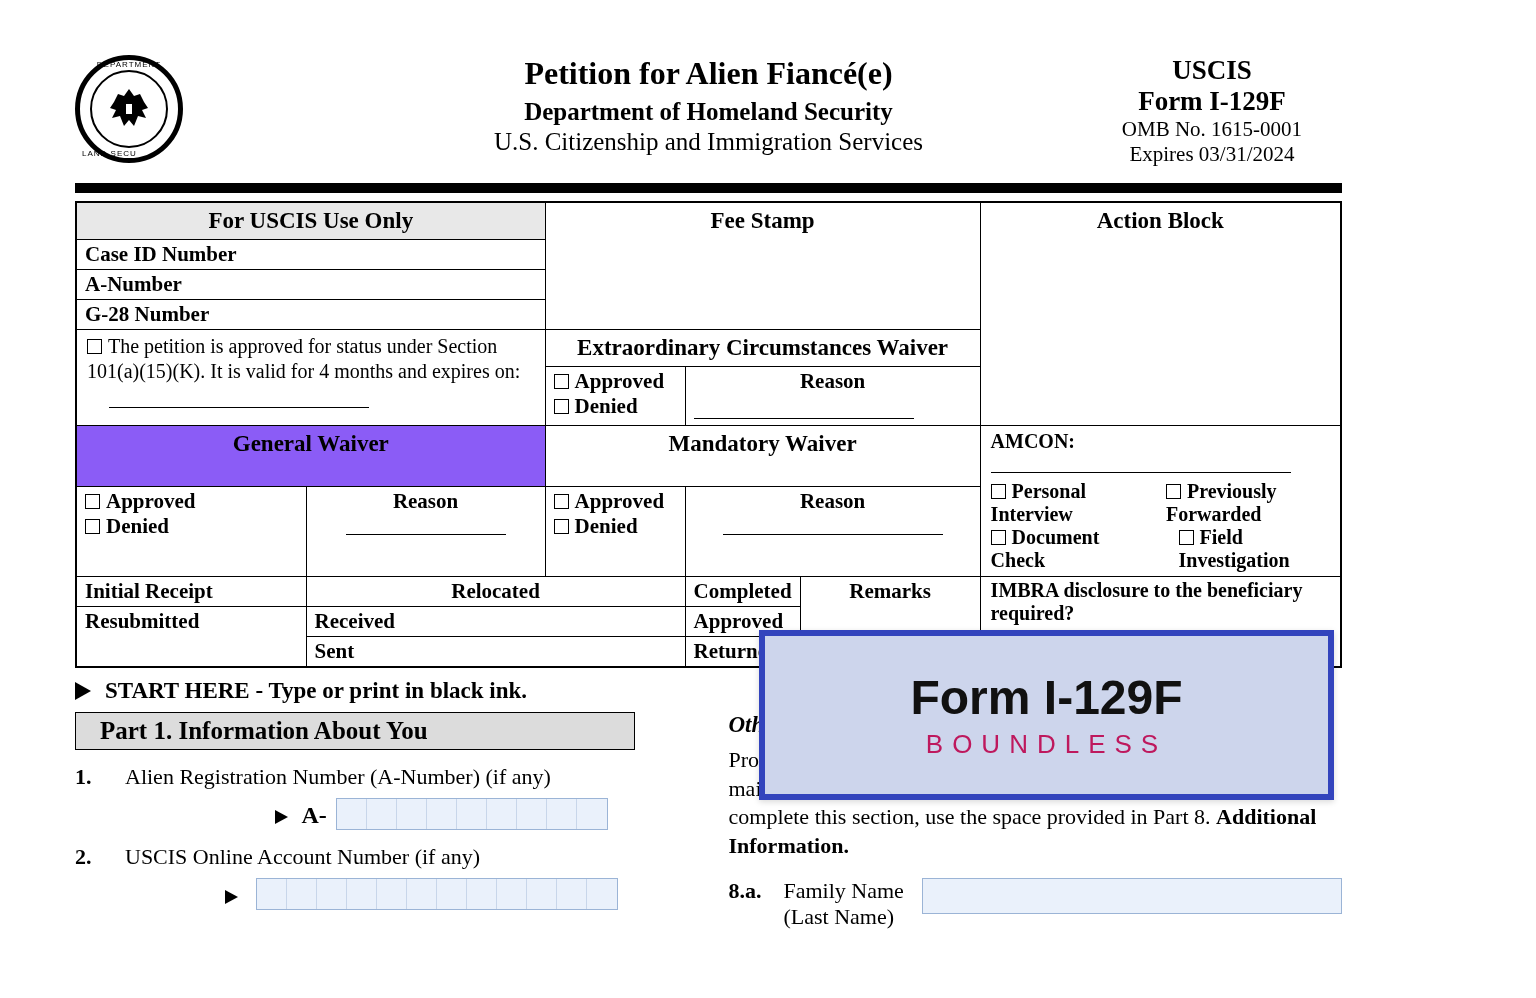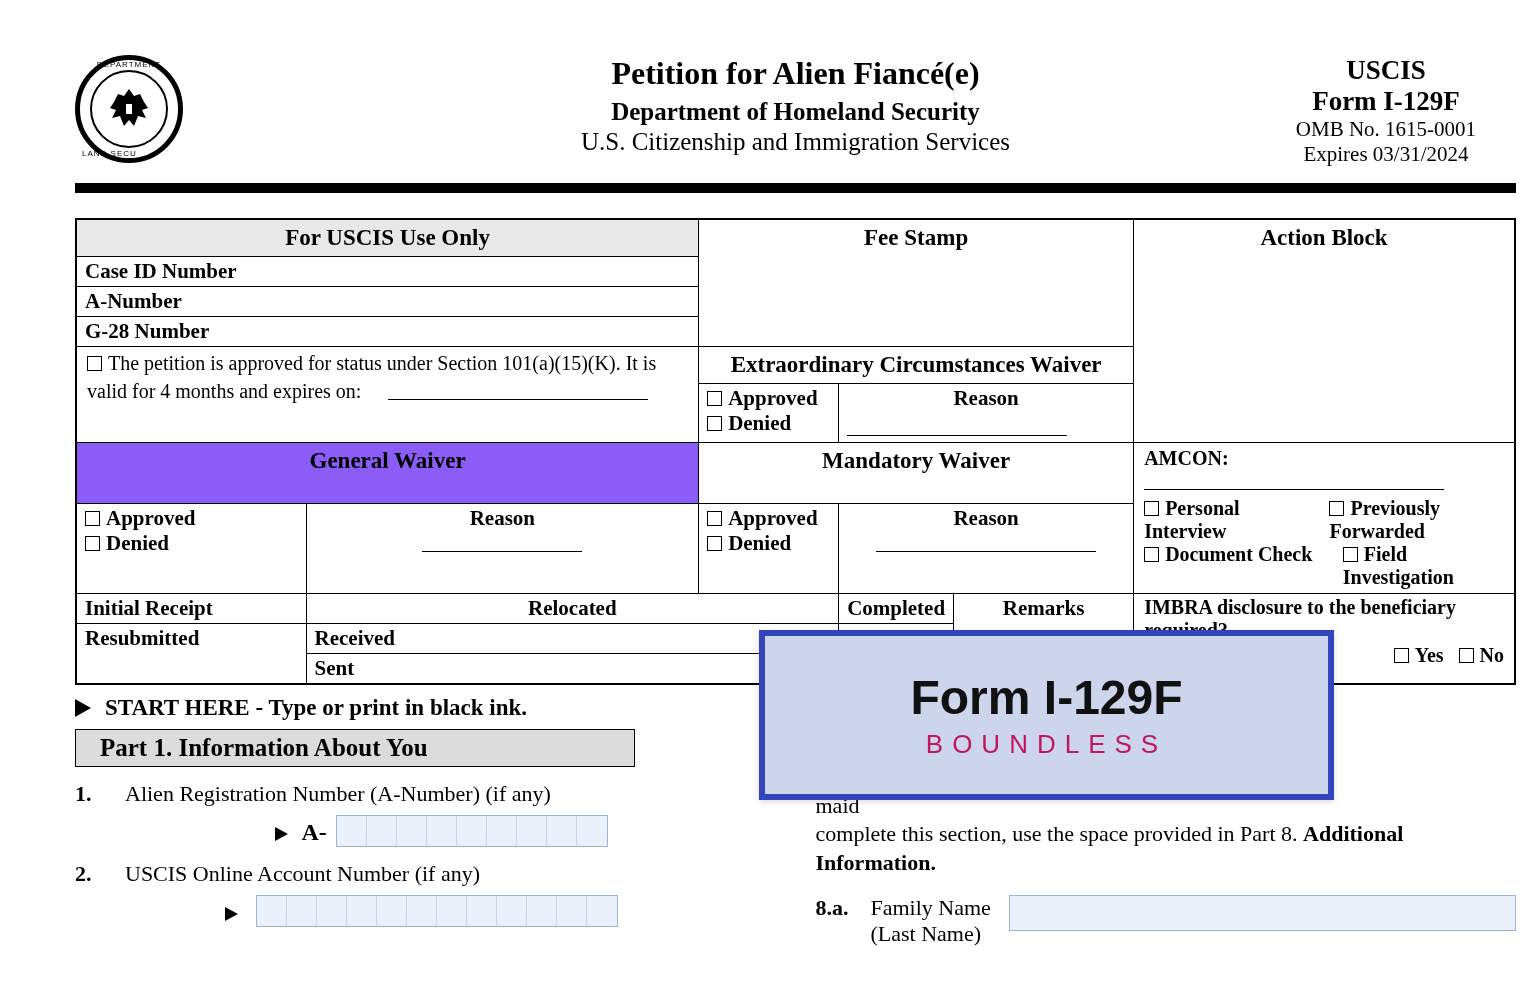--- a/index.html
+++ b/index.html
@@ -8,21 +8,21 @@
     background: #fff;
     width: 1536px;
     height: 998px;
     position: relative;
     overflow: hidden;
   }
   .page {
     position: absolute;
     left: 75px;
     top: 55px;
-    width: 1441px;
+    width: 1267px;
   }
   
   .header { position: relative; height: 118px; }
   .seal {
     position: absolute; left: 0; top: 0; width: 108px; height: 108px;
     border: 5px solid #000; border-radius: 50%;
     display: flex; align-items: center; justify-content: center;
   }
   .seal-inner {
     width: 78px; height: 78px; border: 2px solid #000; border-radius: 50%;
@@ -40,21 +40,21 @@
   .h-sub { font-size: 25px; margin-top: 2px; }
   .head-right { position:absolute; right:0; top:0; text-align:center; width: 260px; }
   .r-uscis { font-size: 27px; font-weight: bold; }
   .r-form  { font-size: 27px; font-weight: bold; }
   .r-omb   { font-size: 21px; }
   .r-exp   { font-size: 21px; }
   .thick-bar { height: 10px; background:#000; margin-top: 10px; }
 
   
   .use-table {
-    margin-top: 25px; width: 100%; border:2px solid #000; border-collapse:collapse;
+    margin-top: 8px; width: 100%; border:2px solid #000; border-collapse:collapse;
     font-size: 21px;
   }
   .use-table td { border:1.5px solid #000; padding: 2px 8px; vertical-align:top; }
   .hdr { font-weight: bold; text-align:center; background:#e8e8e8; font-size:23px; padding:5px 0 !important; }
   .hdr-plain { font-weight:bold; text-align:center; font-size:23px; padding:5px 0 !important; }
   .bold { font-weight:bold; }
   .cb { display:inline-block; width:15px; height:15px; border:1.5px solid #000; margin-right:6px; vertical-align:-1px; }
   .uline { display:inline-block; border-bottom:1.5px solid #000; height:18px; vertical-align:-2px; }
   .ctr { text-align:center; }
   .row-small td { font-size:21px; }

